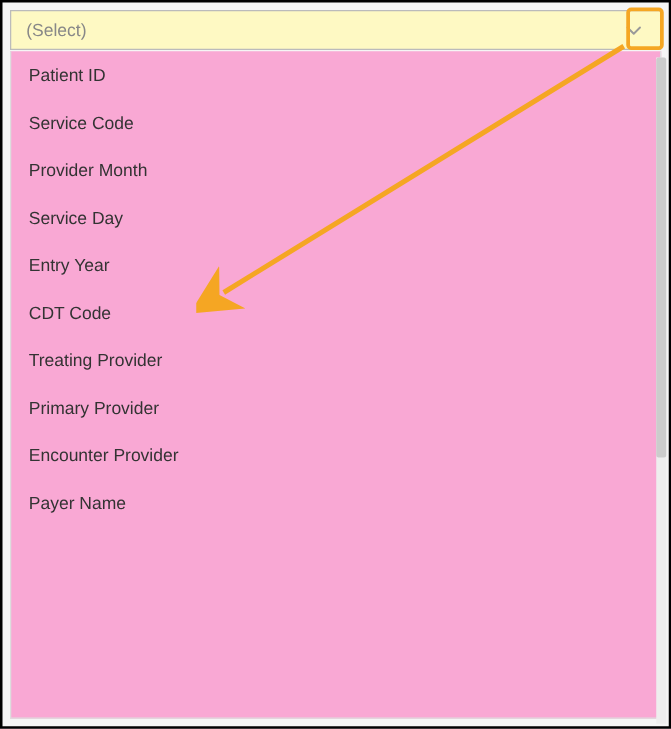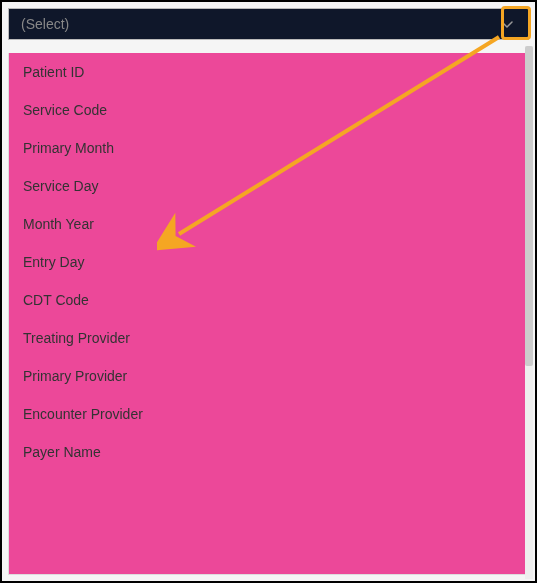--- a/index.html
+++ b/index.html
@@ -13,21 +13,21 @@
       overflow: hidden;
     }
     .container {
       padding: 6px;
       height: 100%;
       display: flex;
       flex-direction: column;
     }
     .select-box {
       border: 1px solid #bbb;
-      background: #0f172a;
+      background: #fef9c3;
       height: 32px;
       display: flex;
       align-items: center;
       justify-content: space-between;
       padding: 0 8px 0 12px;
       position: relative;
     }
     .select-placeholder {
       color: #888;
       font-size: 14px;
@@ -46,25 +46,25 @@
       right: 4px;
       width: 30px;
       height: 34px;
       border: 3px solid #f5a623;
       border-radius: 4px;
       pointer-events: none;
       z-index: 10;
     }
     .dropdown-list {
       flex: 1;
-      background: #ec4899;
+      background: #f9a8d4;
       border: 1px solid #ddd;
       border-top: none;
       overflow-y: auto;
-      margin-top: 13px;
+      margin-top: 1px;
       position: relative;
     }
     .dropdown-item {
       padding: 11px 14px;
       font-size: 14px;
       color: #333;
       cursor: pointer;
       white-space: nowrap;
     }
     .arrow-annotation {
@@ -106,24 +106,23 @@
         <path d="M2 5 L7 10 L12 5" stroke="#999" stroke-width="1.5" fill="none" stroke-linecap="round" stroke-linejoin="round"></path>
       </svg>
     </span>
   </div>
 
   <div class="chevron-highlight"></div>
 
   <div class="dropdown-list" id="dropdown-list">
       <div class="dropdown-item">Patient ID</div>
       <div class="dropdown-item">Service Code</div>
-      <div class="dropdown-item">Primary Month</div>
+      <div class="dropdown-item">Provider Month</div>
       <div class="dropdown-item">Service Day</div>
-      <div class="dropdown-item">Month Year</div>
-      <div class="dropdown-item">Entry Day</div>
+      <div class="dropdown-item">Entry Year</div>
       <div class="dropdown-item">CDT Code</div>
       <div class="dropdown-item">Treating Provider</div>
       <div class="dropdown-item">Primary Provider</div>
       <div class="dropdown-item">Encounter Provider</div>
       <div class="dropdown-item">Payer Name</div>
     </div>
 
 </div>
 
 <svg class="arrow-annotation" viewBox="0 0 360 230">

